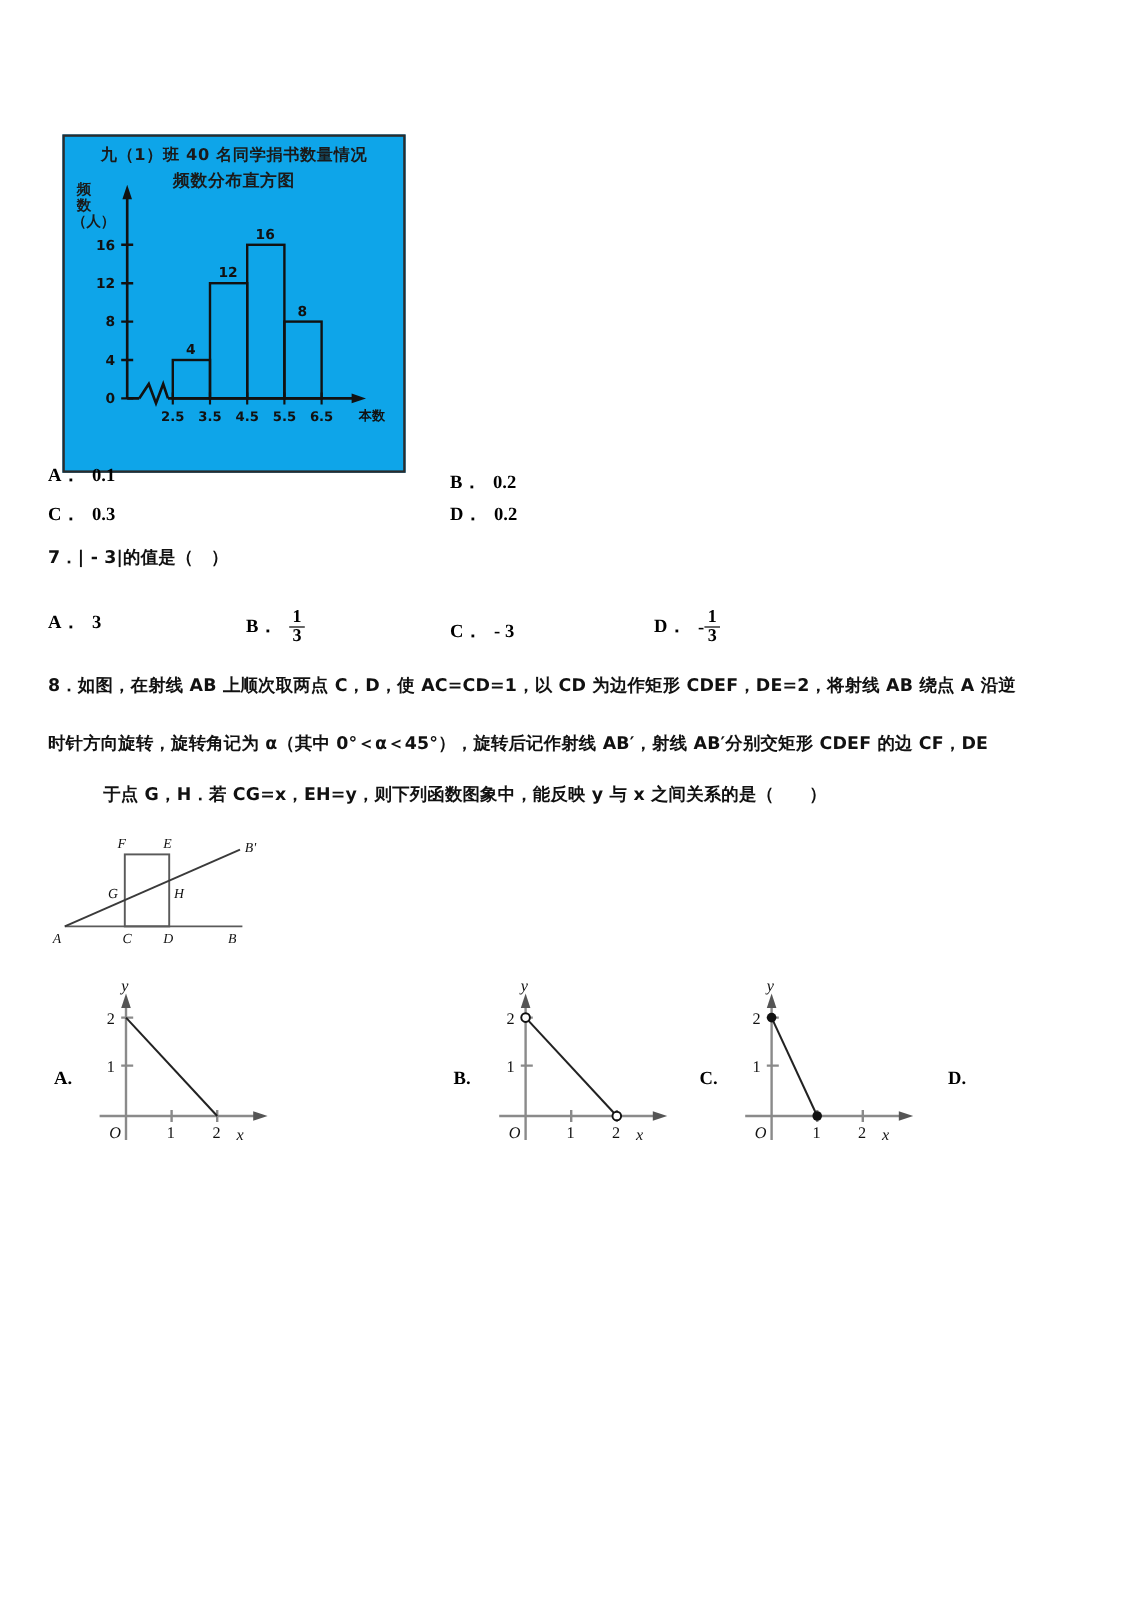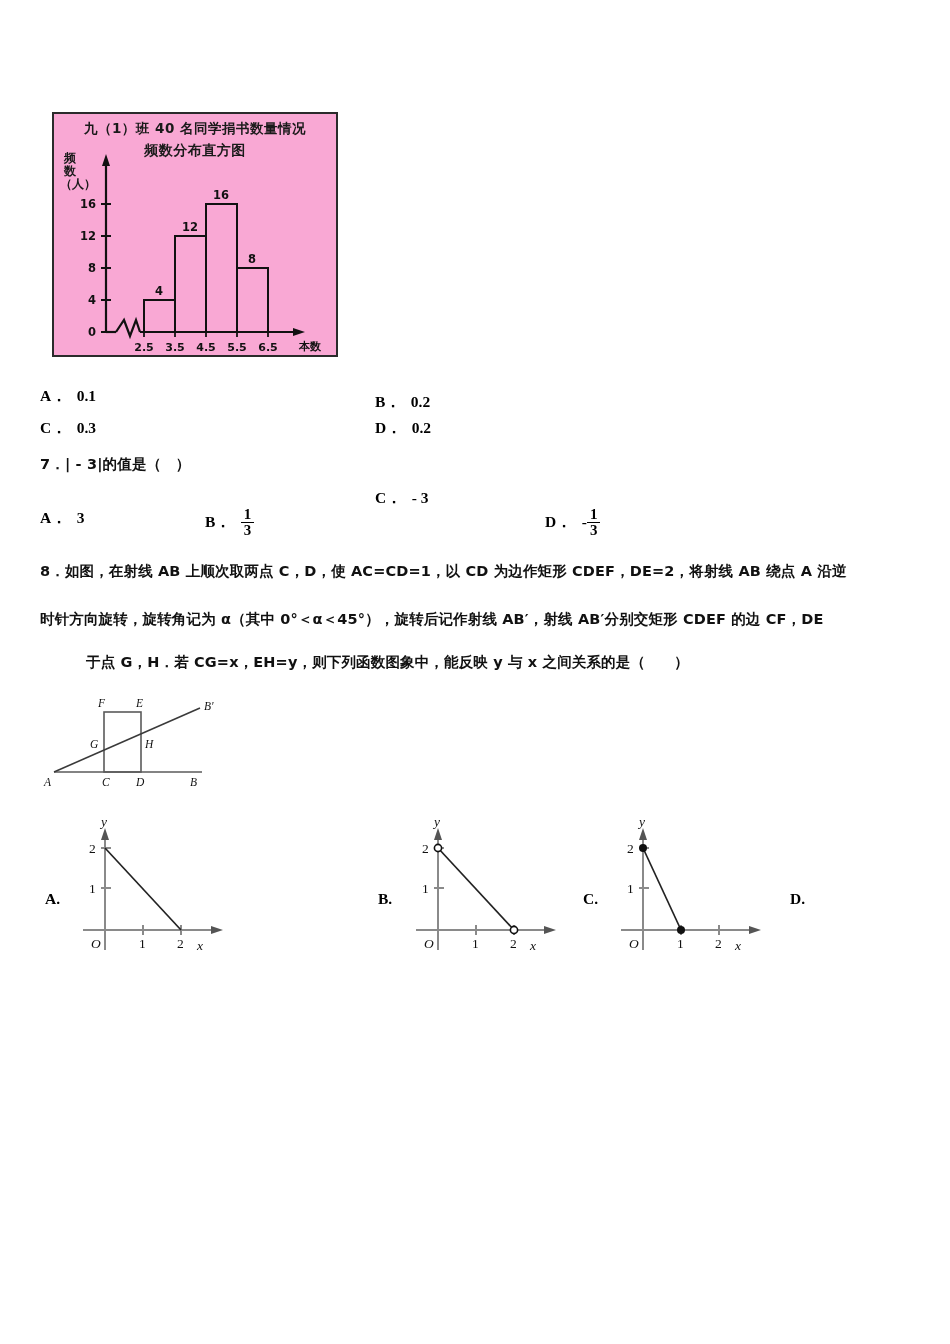--- a/index.html
+++ b/index.html
@@ -16,24 +16,24 @@
     color: #000000;
     overflow: hidden;
   }
 
   
   .hist-box {
     position: absolute;
     left: 52px;
     top: 112px;
     width: 286px;
-    height: 245px;
+    height: 282px;
     border: 2px solid #2b2b2b;
     box-sizing: border-box;
-    background: #f9a8d4;
+    background: #0ea5e9;
     text-decoration: underline;
   }
   .hist-title-1 {
     position: absolute;
     left: 0; right: 0;
     top: 6px;
     text-align: center;
     font-family: "DejaVu Sans", "Liberation Sans", sans-serif;
     font-size: 13.5px;
     font-weight: bold;
@@ -200,21 +200,21 @@
 <div class="qline" style="left:40px; top:455px;">7．| ‑ 3|的值是（　）</div>
 
 <div class="opt" style="left:40px; top:508px;">
   <span class="lab">A．</span><span>3</span>
 </div>
 
 <div class="opt" style="left:205px; top:508px;">
   <span class="lab">B．</span><span class="frac"><span class="num">1</span><span class="den">3</span></span>
 </div>
 
-<div class="opt" style="left:375px; top:488px;">
+<div class="opt" style="left:375px; top:516px;">
   <span class="lab">C．</span><span>‑ 3</span>
 </div>
 
 <div class="opt" style="left:545px; top:508px;">
   <span class="lab">D．</span><span>‑</span><span class="frac"><span class="num">1</span><span class="den">3</span></span>
 </div>
 
 <div class="qline" style="left:40px; top:534px;margin-top:28px;">8．如图，在射线 AB 上顺次取两点 C，D，使 AC=CD=1，以 CD 为边作矩形 CDEF，DE=2，将射线 AB 绕点 A 沿逆</div>
 <div class="qline" style="left:40px; top:610px;">时针方向旋转，旋转角记为 α（其中 0°＜α＜45°），旋转后记作射线 AB′，射线 AB′分别交矩形 CDEF 的边 CF，DE</div>
 <div class="qline" style="left:40px; top:653px;margin-left:46px;">于点 G，H．若 CG=x，EH=y，则下列函数图象中，能反映 y 与 x 之间关系的是（　　）</div>

